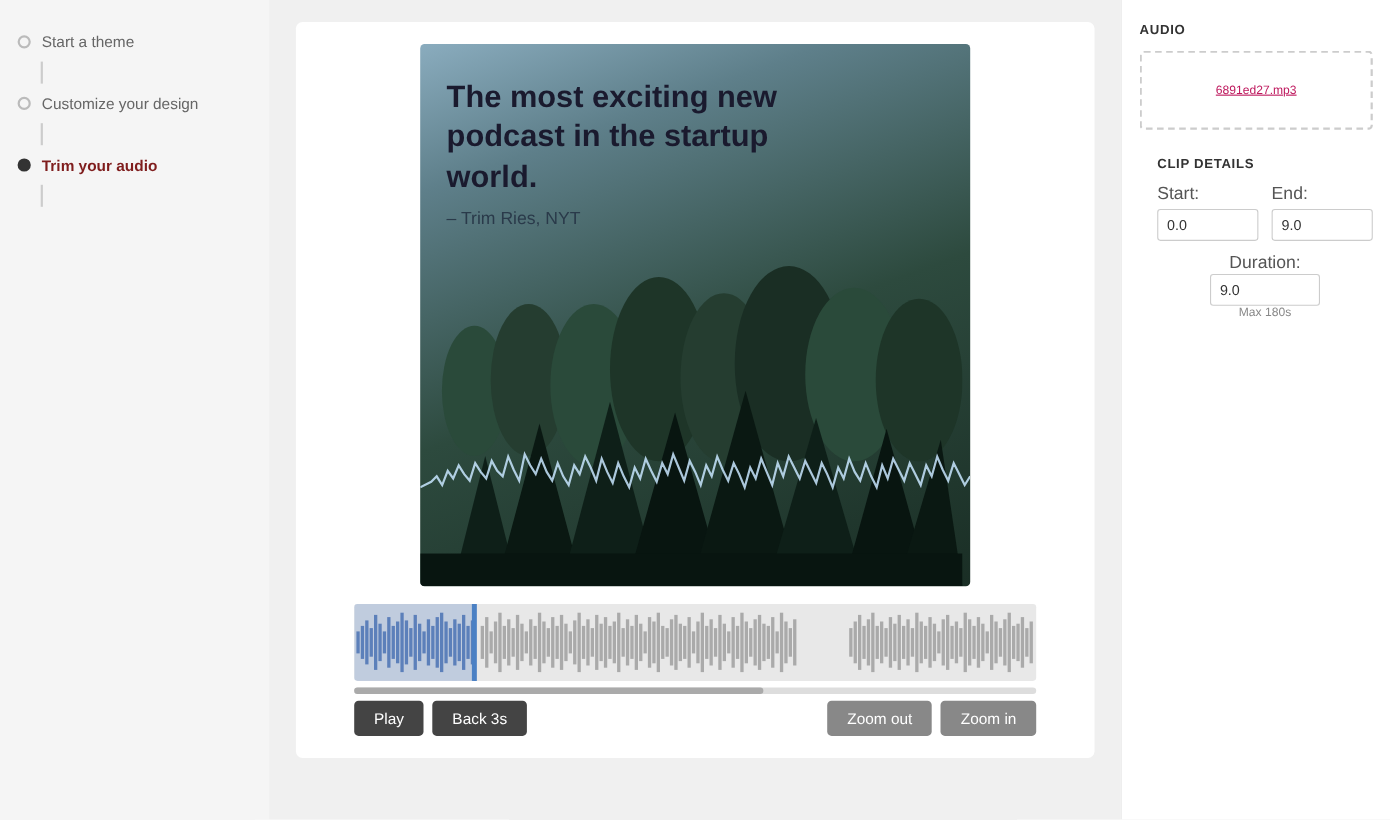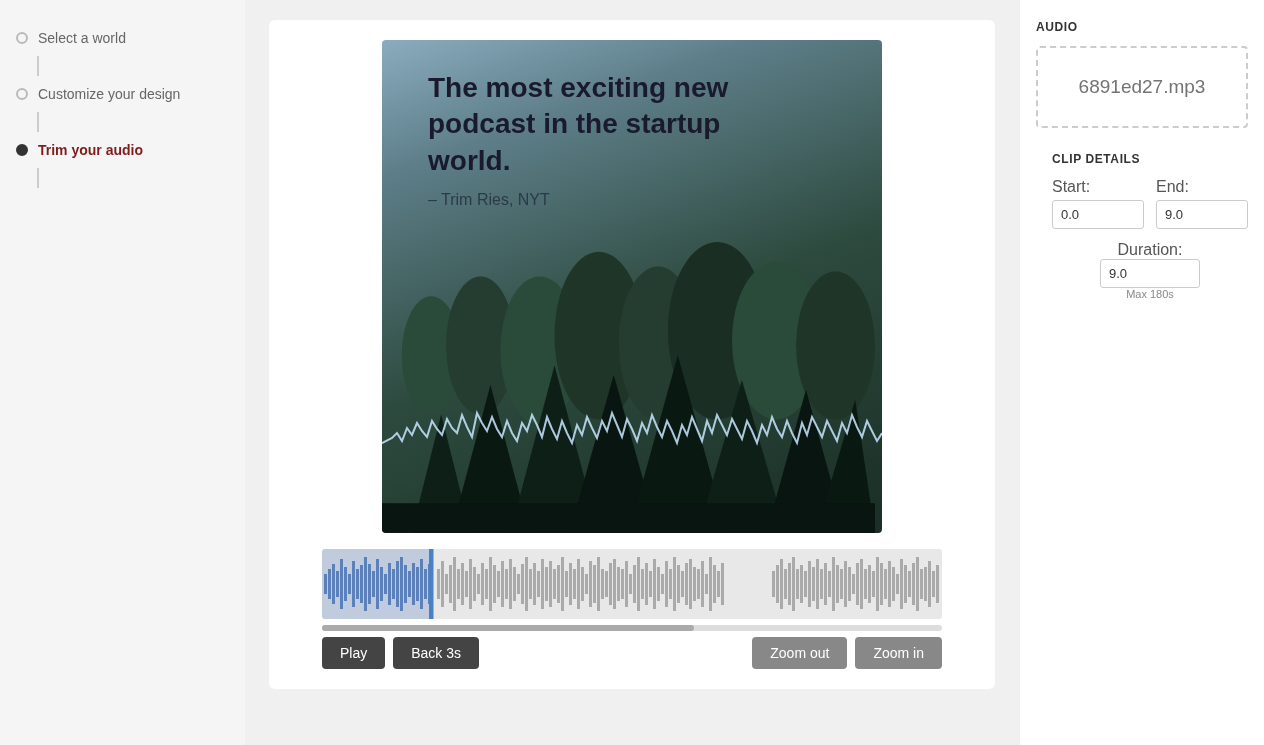--- a/index.html
+++ b/index.html
@@ -82,21 +82,21 @@
     .preview-image {
       width: 500px;
       height: 493px;
       background: linear-gradient(160deg, #8aacbe 0%, #5e7f8a 20%, #2d4a3e 55%, #1a2e25 100%);
       border-radius: 4px;
       position: relative;
       overflow: hidden;
       display: flex;
       flex-direction: column;
       justify-content: flex-start;
-      padding: 30px 30px 0 46px;
+      padding: 30px 30px 0 24px;
     }
 
     
     .forest-bg {
       position: absolute;
       bottom: 0;
       left: 0;
       right: 0;
       height: 60%;
     }
@@ -230,23 +230,24 @@
       letter-spacing: 0.05em;
       color: #333;
       margin-bottom: 12px;
     }
 
     .audio-file-box {
       border: 2px dashed #ccc;
       border-radius: 4px;
       padding: 28px 16px;
       text-align: center;
-      font-size: 19px;
-      color: #737373;
+      font-size: 11px;
+      color: #be185d;
       margin-bottom: 24px;
+      text-decoration: underline;
     }
 
     .clip-details-section {
       margin-top: 0;
       margin-left: 16px;
     }
 
     .fields-row {
       display: flex;
       gap: 12px;
@@ -292,21 +293,21 @@
       height: 80px;
     }
   </style>
 </head>
 <body>
 
 <div class="sidebar">
 
   <div class="step-item">
     <div class="step-dot inactive"></div>
-    <span class="step-label">Select a world</span>
+    <span class="step-label">Start a theme</span>
   </div>
   <div class="step-connector"></div>
 
   <div class="step-item">
     <div class="step-dot inactive"></div>
     <span class="step-label">Customize your design</span>
   </div>
   <div class="step-connector"></div>
 
   <div class="step-item">

